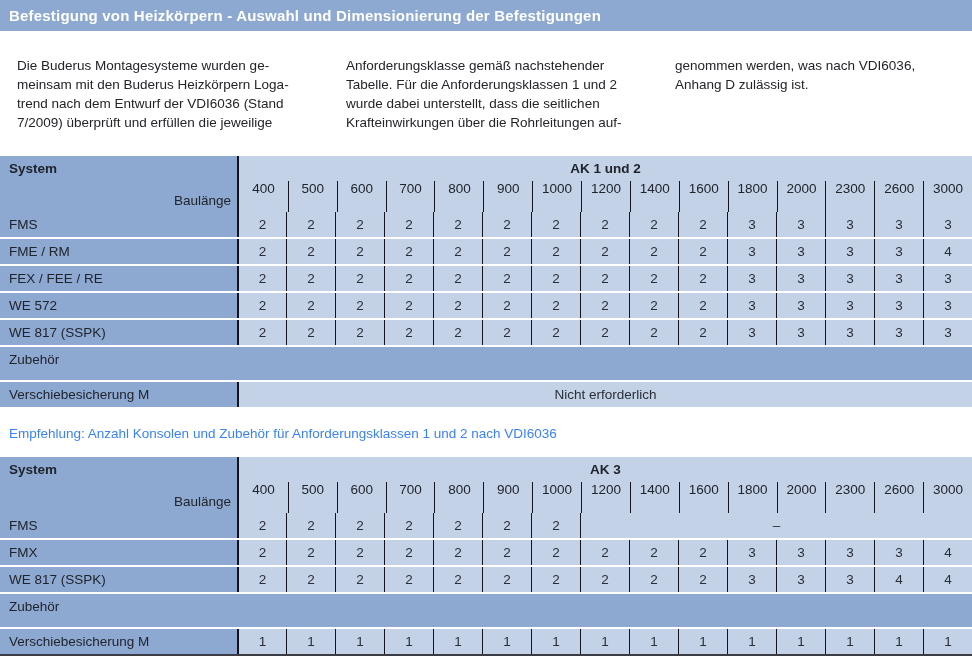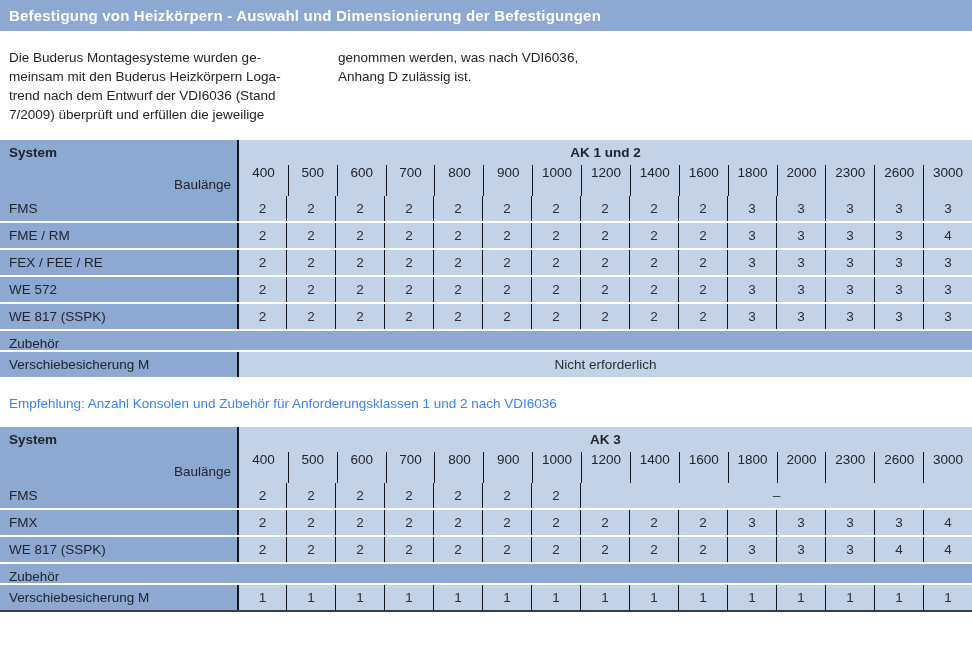--- a/index.html
+++ b/index.html
@@ -17,21 +17,21 @@
     color:#ffffff;font-weight:bold;font-size:15px;padding-left:9px;
     letter-spacing:.2px;
   }
 
   
   .intro{
     display:grid;grid-template-columns:329px 329px 1fr;
     padding:17px 4px 0 9px;
   }
   .intro p{
-    margin:0;white-space:pre-line;line-height:19px;color:#222428;
+    margin:8px;white-space:pre-line;line-height:19px;color:#222428;
     padding-right:22px;
   }
 
   
   .tbl{margin-top:16px;}
   .t-head{
     display:grid;grid-template-columns:237px 1fr;height:52px;
     border-bottom:2px solid var(--line,#14141c);
   }
   .t-corner{
@@ -64,41 +64,45 @@
   }
   .t-cell{
     background:var(--light,#C3D2E7);
     display:flex;align-items:center;justify-content:center;
     border-left:1px solid var(--line,#14141c);
     color:#2a2e38;
   }
   .t-cell.first{border-left-width:2px;}
   .t-section{
     display:block;background:var(--medium,#8EA9D1);
-    line-height:25px;height:19px;margin-top:2px;padding-left:9px;
+    line-height:25px;height:33px;margin-top:2px;padding-left:9px;
   }
   .t-bottom{border-bottom:2px solid #3c3c44;}
 
   .caption{margin:19px 0 0 9px;color:#3b82f6;}
   .caption.second{margin-top:20px;}
 </style>
 </head>
 <body>
 
 <div class="page">
 
   <div class="title-bar">
     <span>Befestigung von Heizkörpern - Auswahl und Dimensionierung der Befestigungen</span>
   </div>
 
   <div class="intro">
     <p>Die Buderus Montagesysteme wurden ge-
 meinsam mit den Buderus Heizkörpern Loga-
 trend nach dem Entwurf der VDI6036 (Stand
 7/2009) überprüft und erfüllen die jeweilige</p>
+    <p>Anforderungsklasse gemäß nachstehender
+Tabelle. Für die Anforderungsklassen 1 und 2
+wurde dabei unterstellt, dass die seitlichen
+Krafteinwirkungen über die Rohrleitungen auf-</p>
     <p>genommen werden, was nach VDI6036,
 Anhang D zulässig ist.</p>
   </div>
 
   <div class="tbl">
       <div class="t-head">
         <div class="t-corner">
           <span class="t-sys">System</span>
           <span class="t-bau">Baulänge</span>
         </div>

